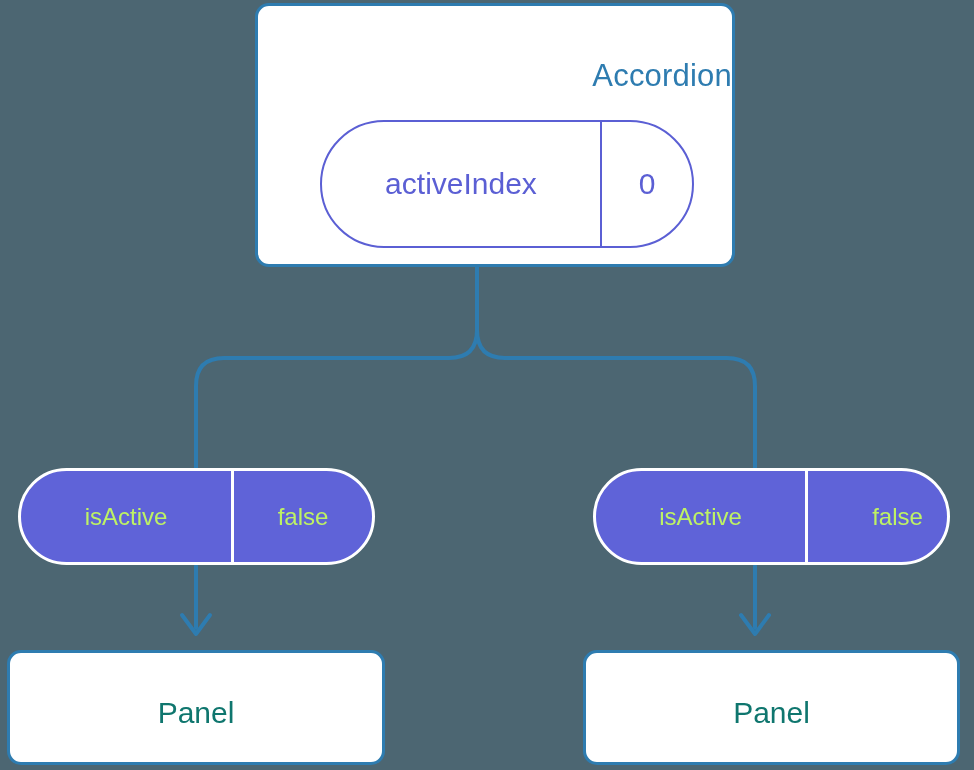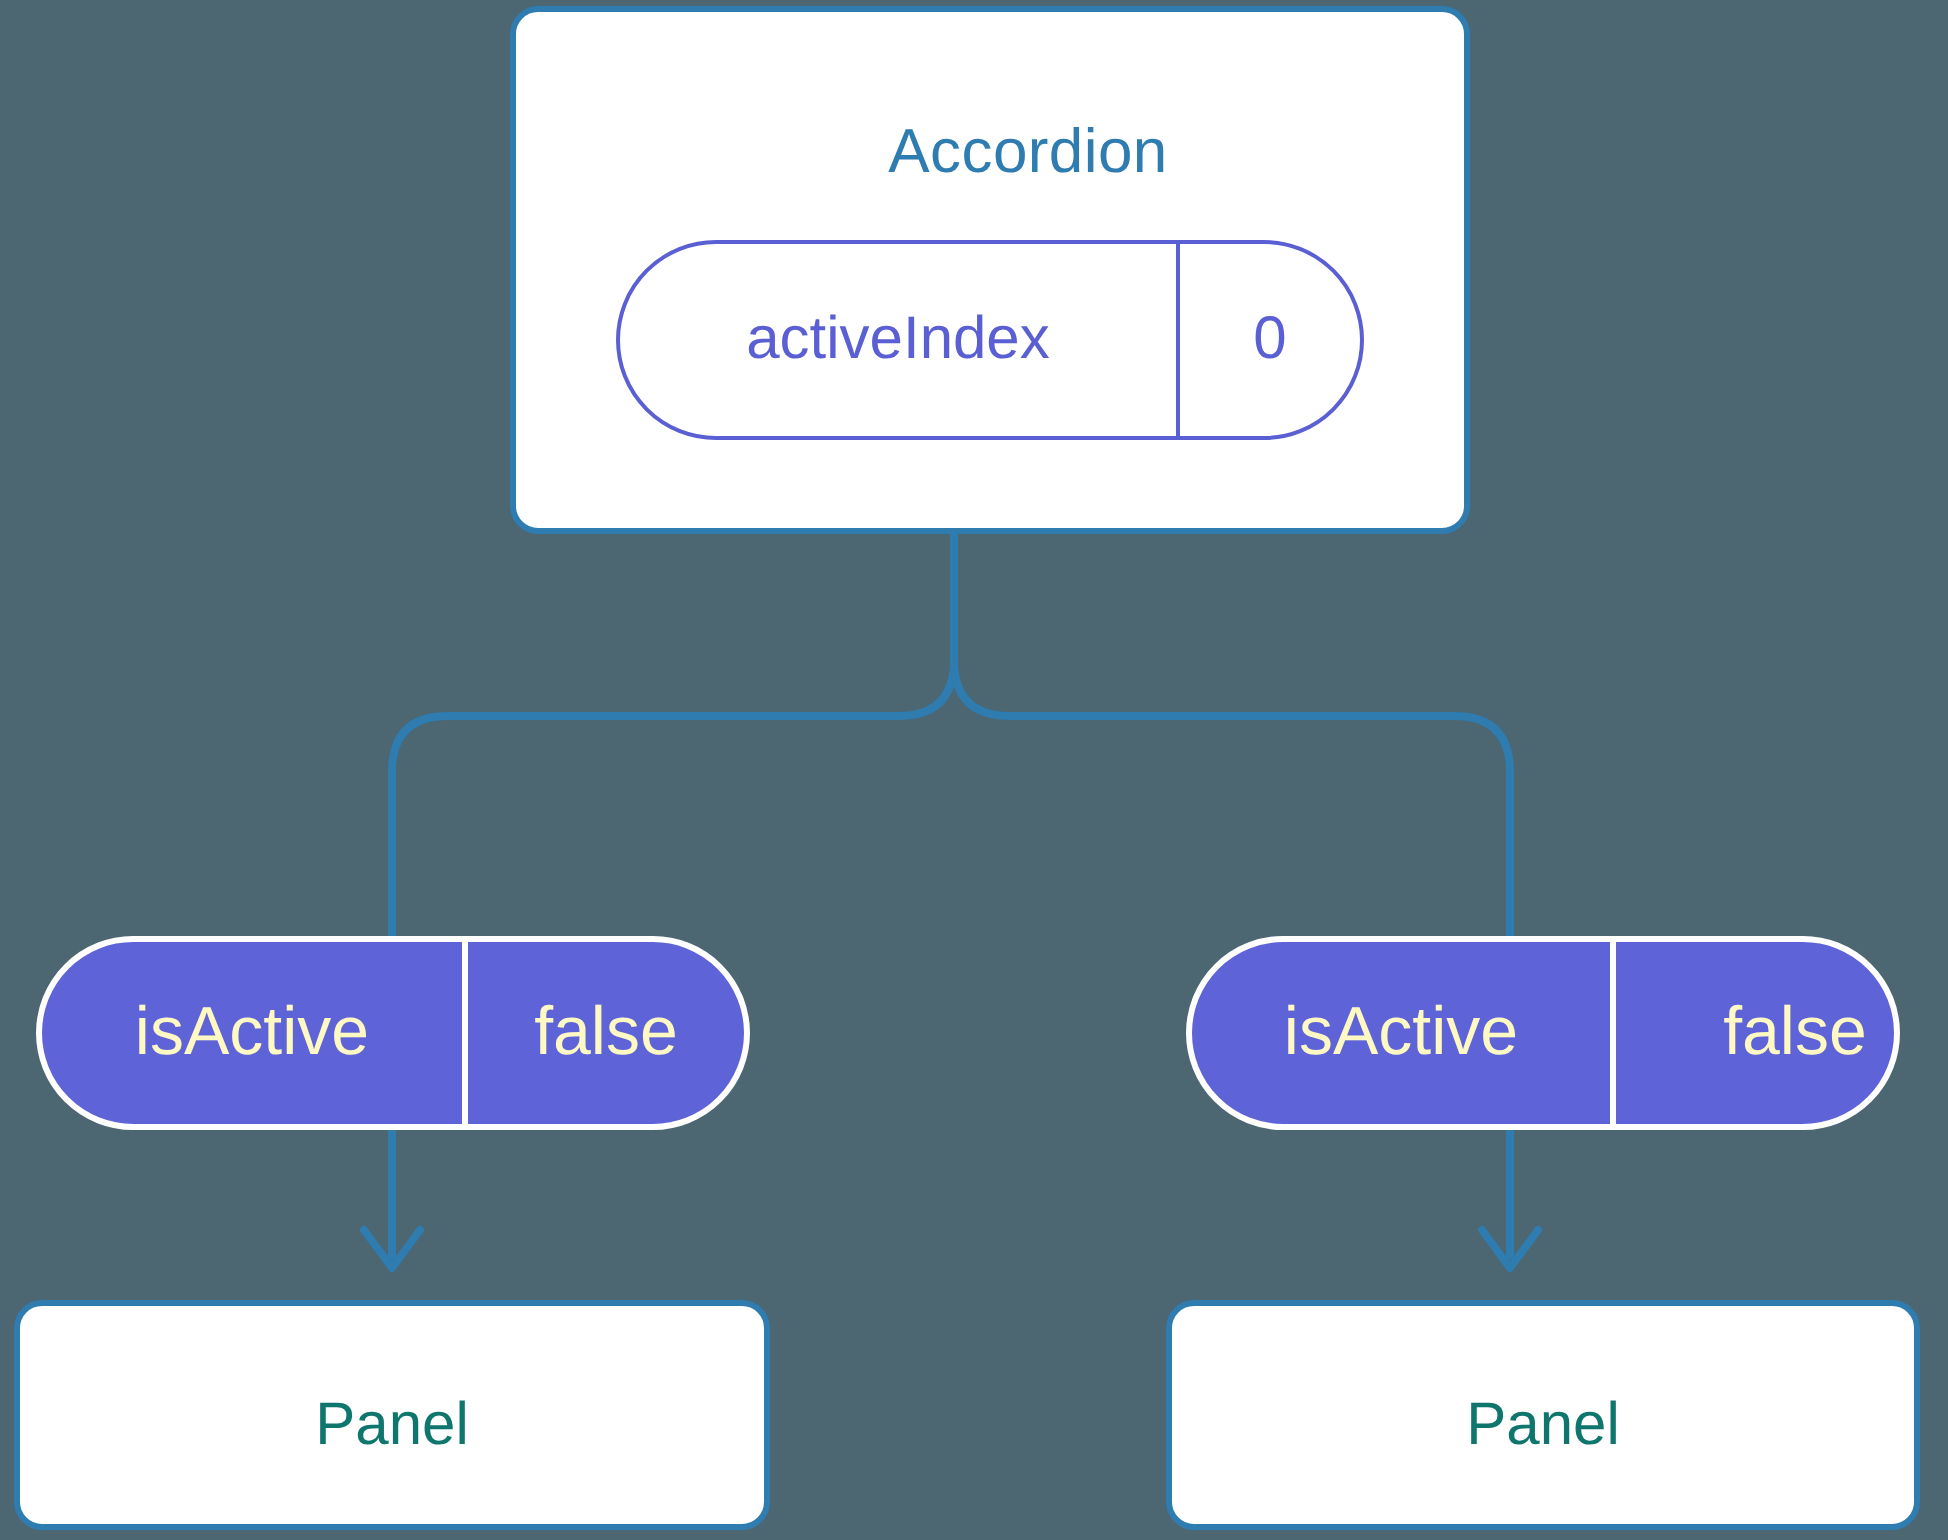--- a/index.html
+++ b/index.html
@@ -40,21 +40,21 @@
   #accordion-card {
     left: 255px;
     top: 3px;
     width: 480px;
     height: 264px;
   }
   .card-title {
     position: absolute;
     left: 0;
     right: 0;
-    text-align: center;
+    text-align: right;
     color: #2e7cb0;
     font-size: 31px;
     letter-spacing: 0.2px;
     white-space: nowrap;
     margin-left: 38px;
   }
   #accordion-title {
     top: 52px;
   }
 
@@ -87,32 +87,32 @@
   .pill-outline .cell-key {
     border-right: 2px solid #5b5fd4;
   }
 
   
   .pill-filled {
     border: 3px solid #ffffff;
     background: #5f63d8;
   }
   .pill-filled .cell {
-    color: #fef9c3;
-    font-size: 34px;
+    color: #bef264;
+    font-size: 24px;
   }
   .pill-filled .cell-key {
     border-right: 3px solid #ffffff;
   }
 
   #active-index-pill {
-    left: 308px;
+    left: 320px;
     top: 120px;
     width: 374px;
-    height: 100px;
+    height: 128px;
   }
   #active-index-pill .cell-key { width: 280px; }
   #active-index-pill .cell-val { flex: 1; }
 
   #left-state-pill {
     left: 18px;
     top: 468px;
     width: 357px;
     height: 97px;
   }

